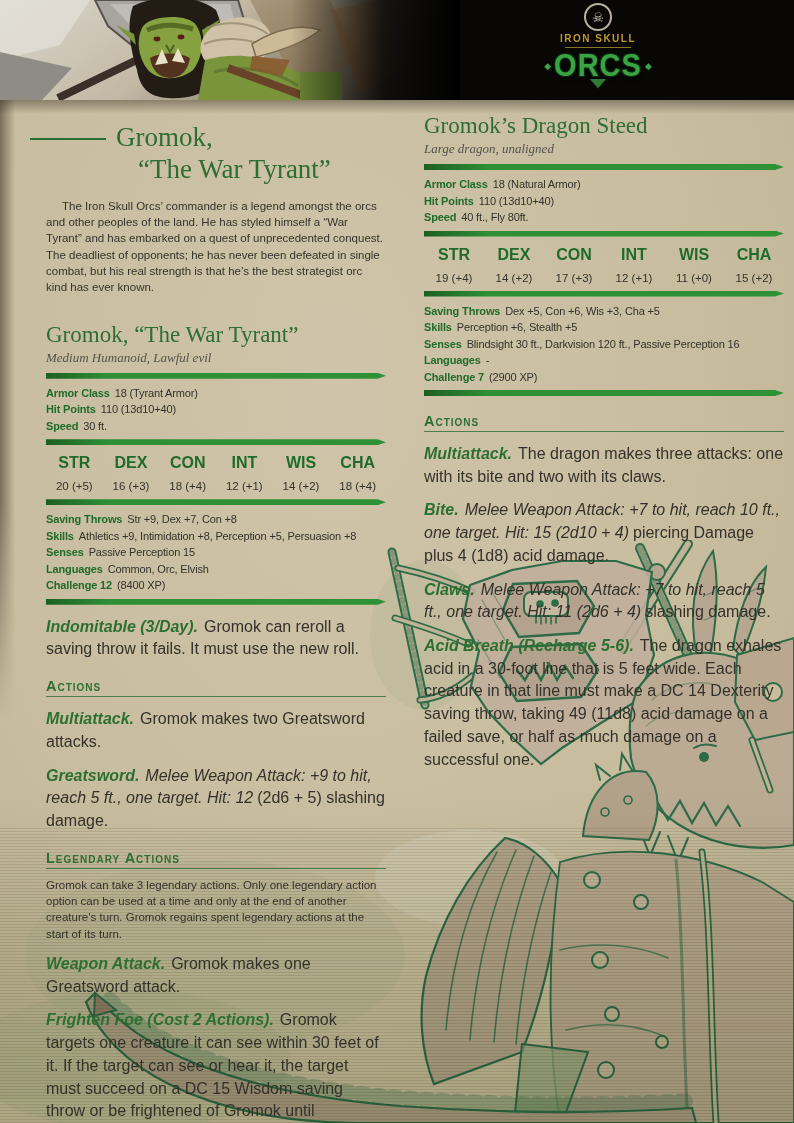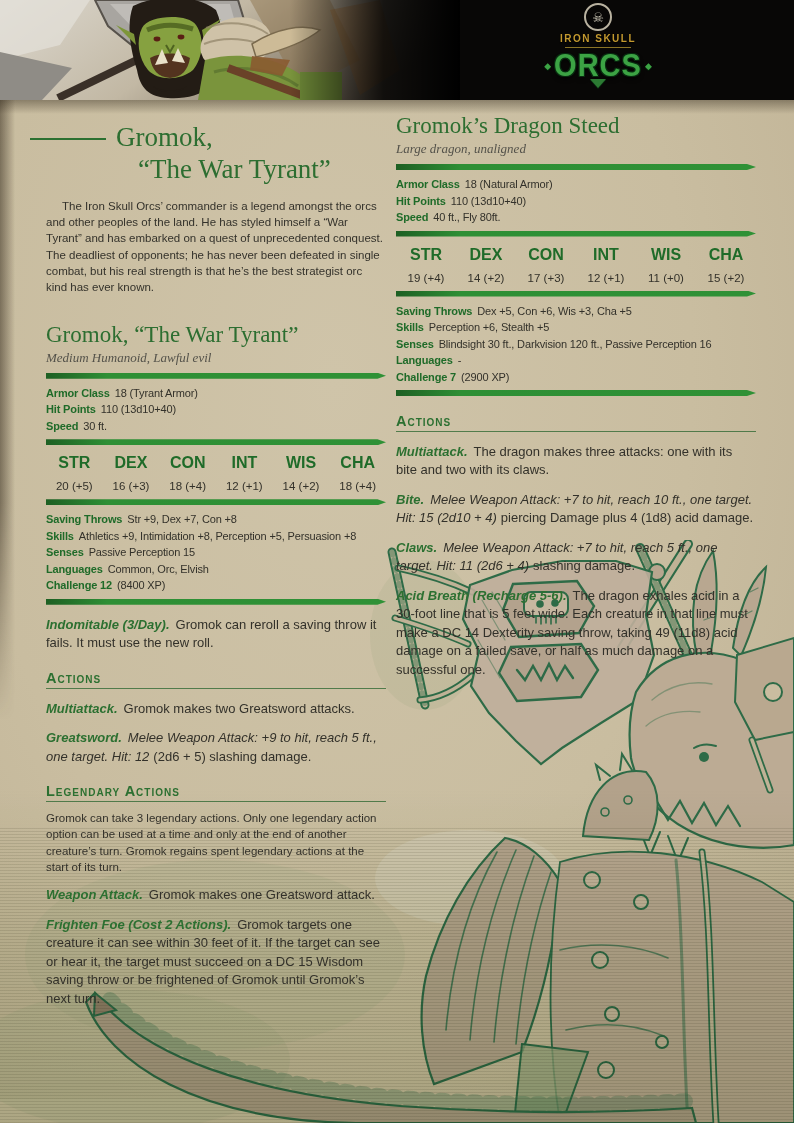--- a/index.html
+++ b/index.html
@@ -33,40 +33,40 @@
             mask-image:linear-gradient(to bottom,#000 65%,transparent);}
   .wash{position:absolute;left:0;top:690px;width:794px;height:333px;pointer-events:none;
     background:linear-gradient(180deg,rgba(150,165,115,0) 0%,rgba(150,165,115,.20) 45%,rgba(138,152,102,.30) 100%);
     mix-blend-mode:multiply;}
   .scanlines{position:absolute;left:0;top:728px;width:794px;height:295px;pointer-events:none;opacity:.8;
     background:repeating-linear-gradient(180deg,rgba(58,66,38,.15) 0 1px,transparent 1px 3px);
     mix-blend-mode:multiply;}
   .sketch{position:absolute;top:440px;left:0;pointer-events:none;}
   
   .col-left{position:absolute;left:46px;top:22px;width:340px;}
-  .col-right{position:absolute;left:396px;top:13px;width:360px;}
+  .col-right{position:absolute;left:424px;top:13px;width:360px;}
   
   .doc-title{display:flex;align-items:flex-start;margin:0 0 12px;}
   .title-rule{width:76px;height:2px;background:#2c7031;margin:16px 0 0 -16px;flex:none;}
   h1.doc{font-family:"Liberation Serif",serif;font-weight:400;color:#2d6e31;font-size:27px;line-height:1.18;margin:0 0 0 10px;}
   h1.doc .l2{display:block;margin-left:22px;}
   .intro-p{font-size:11.5px;line-height:1.42;color:#34322b;text-indent:16px;margin:0;}
   
   h2.sb-title{font-family:"Liberation Serif",serif;font-weight:400;color:#2d6e31;font-size:23px;margin:26px 0 2px;}
   .col-right h2.sb-title{margin-top:0;}
   .sb-meta{font-family:"Liberation Serif",serif;font-style:italic;font-size:13px;color:#54524a;margin:1px 0 7px;}
   .tbar{height:6px;margin:5px 0 6px;background:linear-gradient(90deg,#1d5f23,#2e8f35 18%,#2f9136 100%);
     clip-path:polygon(0 0,97.5% 0,100% 50%,97.5% 100%,0 100%);}
   .props{margin:3px 0 2px;}
   .prop{font-size:11px;letter-spacing:-.15px;line-height:1.5;color:#33312a;padding-left:14px;text-indent:-14px;}
   .prop b{color:#1f6b29;font-weight:700;margin-right:5px;font-style:normal;}
   .abilities{display:grid;grid-template-columns:repeat(6,1fr);text-align:center;margin:9px 0 7px;}
   .ab-name{font-weight:700;color:#1f6b29;font-size:16px;margin-bottom:8px;}
   .ab-score{font-size:11.5px;color:#33312a;}
-  .trait{font-size:13px;line-height:1.42;color:#33312a;margin:11px 0;}
+  .trait{font-size:16px;line-height:1.42;color:#33312a;margin:11px 0;}
   .tname{font-style:italic;font-weight:700;color:#2c7031;margin-right:6px;}
   .ital{font-style:italic;margin-right:4px;}
   .ital:empty{margin:0;}
   .sec-h{font-variant:small-caps;letter-spacing:1px;color:#2c7031;font-size:14.5px;font-weight:600;
     border-bottom:1px solid rgba(40,100,45,.75);padding-bottom:2px;margin:17px 0 2px;}
   .leg-intro{font-size:11.5px;line-height:1.42;color:#33312a;margin:8px 0 10px;}
 </style>
 </head>
 <body>
 

